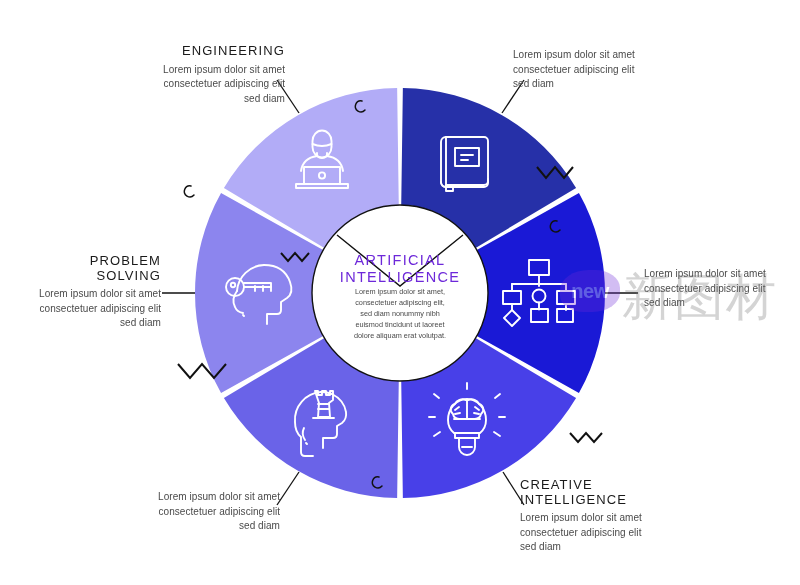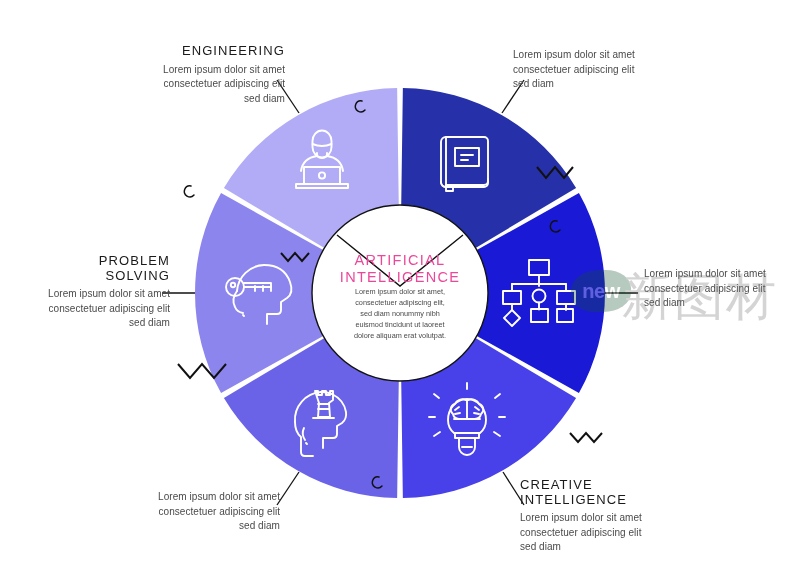--- a/index.html
+++ b/index.html
@@ -36,43 +36,43 @@
   
   #center-text{
     position:absolute;
     left:318px;top:252px;
     width:164px;
     text-align:center;
   }
   #center-title{
     font-size:14.5px;
     letter-spacing:1.3px;
-    color:#ec4899;
+    color:#6d28d9;
     line-height:1.2;
     white-space:pre-line;
   }
   #center-desc{
     font-size:7.3px;
     color:#4a4a4a;
     line-height:1.5;
     white-space:pre-line;
   }
 
   
   #watermark{
     position:absolute;
     left:560px;top:262px;
     width:185px;height:60px;
     pointer-events:none;
     opacity:.30;
   }
   #wm-new{
-    position:absolute;left:11px;top:8px;
+    position:absolute;left:0;top:8px;
     width:60px;height:42px;
-    background:#14532d;
+    background:#6d28d9;
     border-radius:48% 42% 46% 40%;
     display:flex;align-items:center;justify-content:center;
     font-size:20px;font-weight:bold;color:#ffffff;
     letter-spacing:-.5px;
   }
   #wm-cjk{
     position:absolute;left:62px;top:2px;
     font-size:50px;
     color:#737373;
     font-family:"DejaVu Sans",sans-serif;
@@ -260,21 +260,21 @@
 consectetuer adipiscing elit
 sed diam</div>
   </div>
 
   <div class="label-block ta-right" style="left:105px;top:486px;width:175px;">
     <div class="label-desc">Lorem ipsum dolor sit amet
 consectetuer adipiscing elit
 sed diam</div>
   </div>
 
-  <div class="label-block ta-right" style="left:13px;top:254px;width:157px;">
+  <div class="label-block ta-right" style="left:4px;top:254px;width:157px;">
     <div class="label-title">PROBLEM
 SOLVING</div>
     <div class="label-desc">Lorem ipsum dolor sit amet
 consectetuer adipiscing elit
 sed diam</div>
   </div>
 
   <div id="watermark">
     <div id="wm-new">new</div>
     <div id="wm-cjk">新图材</div>

